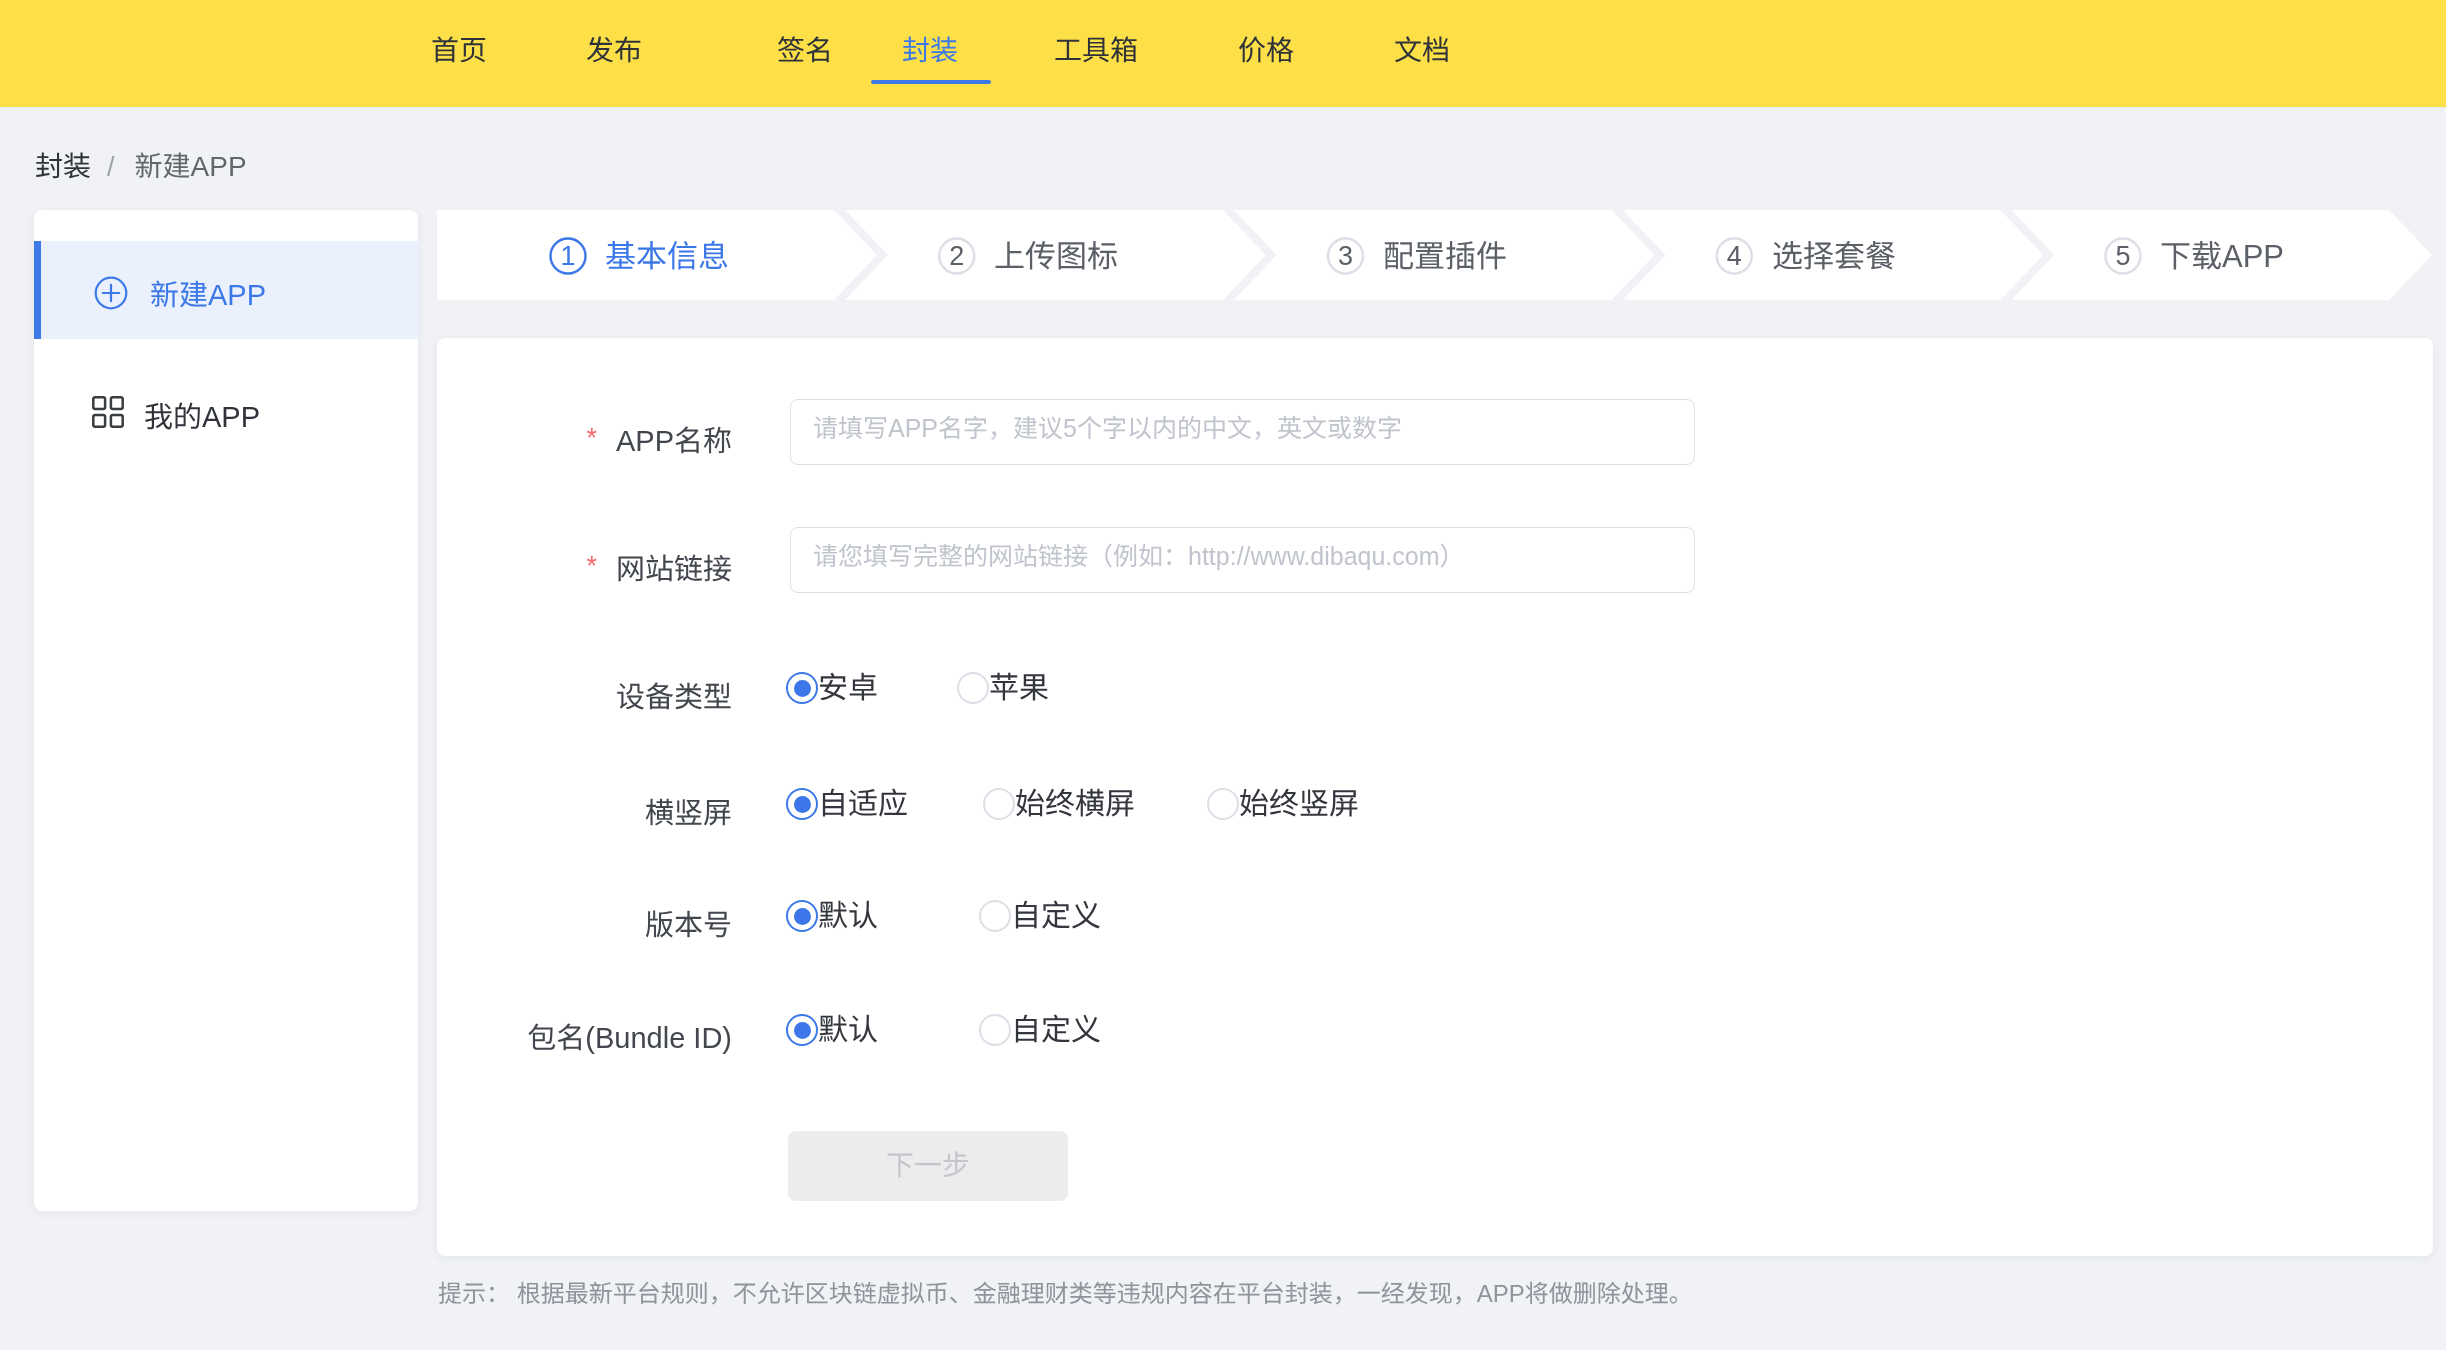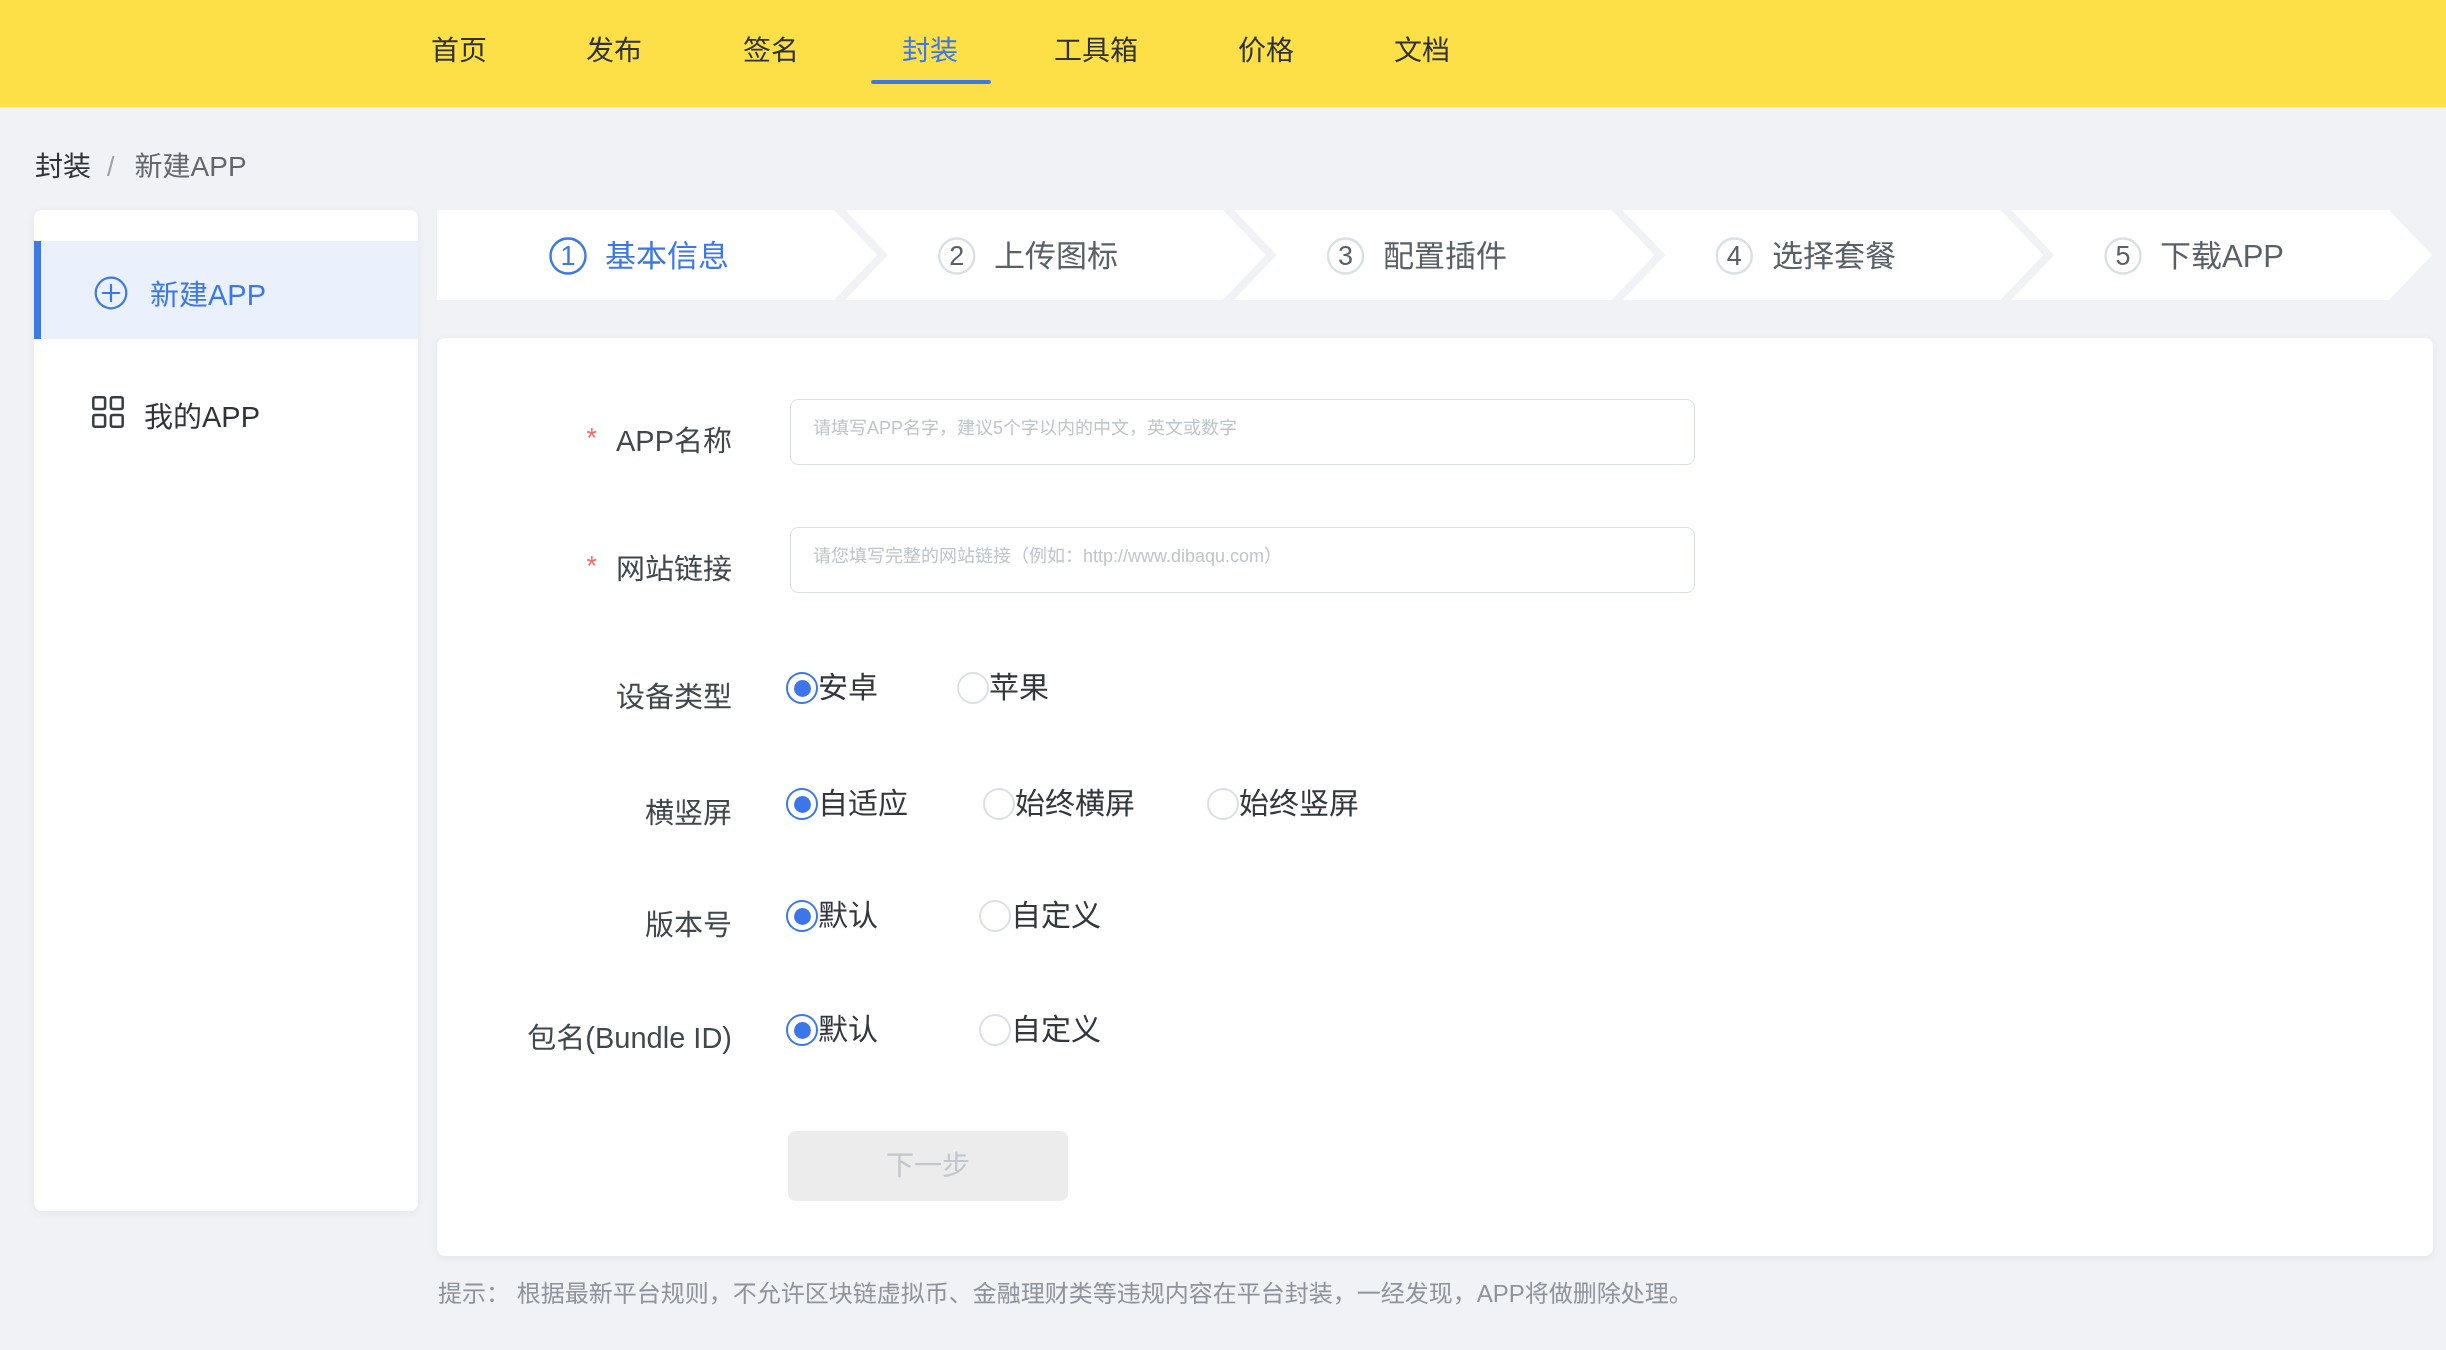--- a/index.html
+++ b/index.html
@@ -23,36 +23,36 @@
   .side .txt1 { position:absolute; left:116px; top:0; line-height:108px; font-size:29px; color:#3c78e8; }
   .side .item2 { position:absolute; left:0; top:153px; width:100%; height:98px; }
   .side .icon-grid { position:absolute; left:58px; top:33px; }
   .side .txt2 { position:absolute; left:110px; top:0; line-height:108px; font-size:29px; color:#30333a; }
   
   .steps { position:absolute; left:437px; top:210px; }
   
   .card { position:absolute; left:437px; top:338px; width:1996px; height:918px; background:#fff; border-radius:8px; box-shadow:0 2px 10px rgba(15,35,95,0.06); }
   .flabel { position:absolute; font-size:29px; line-height:42px; color:#42464d; text-align:right; width:300px; }
   .flabel .star { color:#f56c6c; margin-right:19px; font-size:27px; position:relative; top:-4px; }
-  .input { position:absolute; left:790px; width:905px; height:66px; border:1px solid #dcdfe6; border-radius:8px; background:#fff; font-size:18px; color:#c0c4cc; line-height:56px; padding-left:22px; }
+  .input { position:absolute; left:790px; width:905px; height:66px; border:1px solid #dcdfe6; border-radius:8px; background:#fff; font-size:25px; color:#c0c4cc; line-height:56px; padding-left:22px; }
   .radio { display:inline-block; width:32px; height:32px; border-radius:50%; border:2.7px solid #dcdfe6; background:#fff; vertical-align:middle; position:relative; }
   .radio.sel { border-color:#3c78e8; }
   .radio.sel::after { content:""; position:absolute; left:50%; top:50%; width:17px; height:17px; margin:-8.5px 0 0 -8.5px; border-radius:50%; background:#3d76e8; }
   .rlabel { display:inline-block; font-size:30px; line-height:32px; color:#33363c; vertical-align:middle; }
   .rgroup { position:absolute; height:32px; line-height:32px; font-size:0; white-space:nowrap; }
   .btn { position:absolute; left:788px; top:1131px; width:280px; height:70px; background:#ececec; border-radius:8px; color:#c3c6cc; font-size:28px; text-align:center; line-height:70px; }
   .tip { position:absolute; left:438px; top:1282px; font-size:24px; line-height:24px; color:#8f939b; }
   .tip .tlabel { margin-right:0; }
 </style>
 </head>
 <body>
   <div class="header nav">
     <a style="left:459px">首页</a>
     <a style="left:614px">发布</a>
-    <a style="left:771px">签名</a>
+    <a style="left:805px">签名</a>
     <a class="active" style="left:930px">封装</a>
     <a style="left:1096px">工具箱</a>
     <a style="left:1266px">价格</a>
     <a style="left:1422px">文档</a>
     <div class="underline" style="left:931px"></div>
   </div>
 
   <div class="crumb">封装<span class="sep">/</span><span class="last">新建APP</span></div>
 
   <div class="side">

